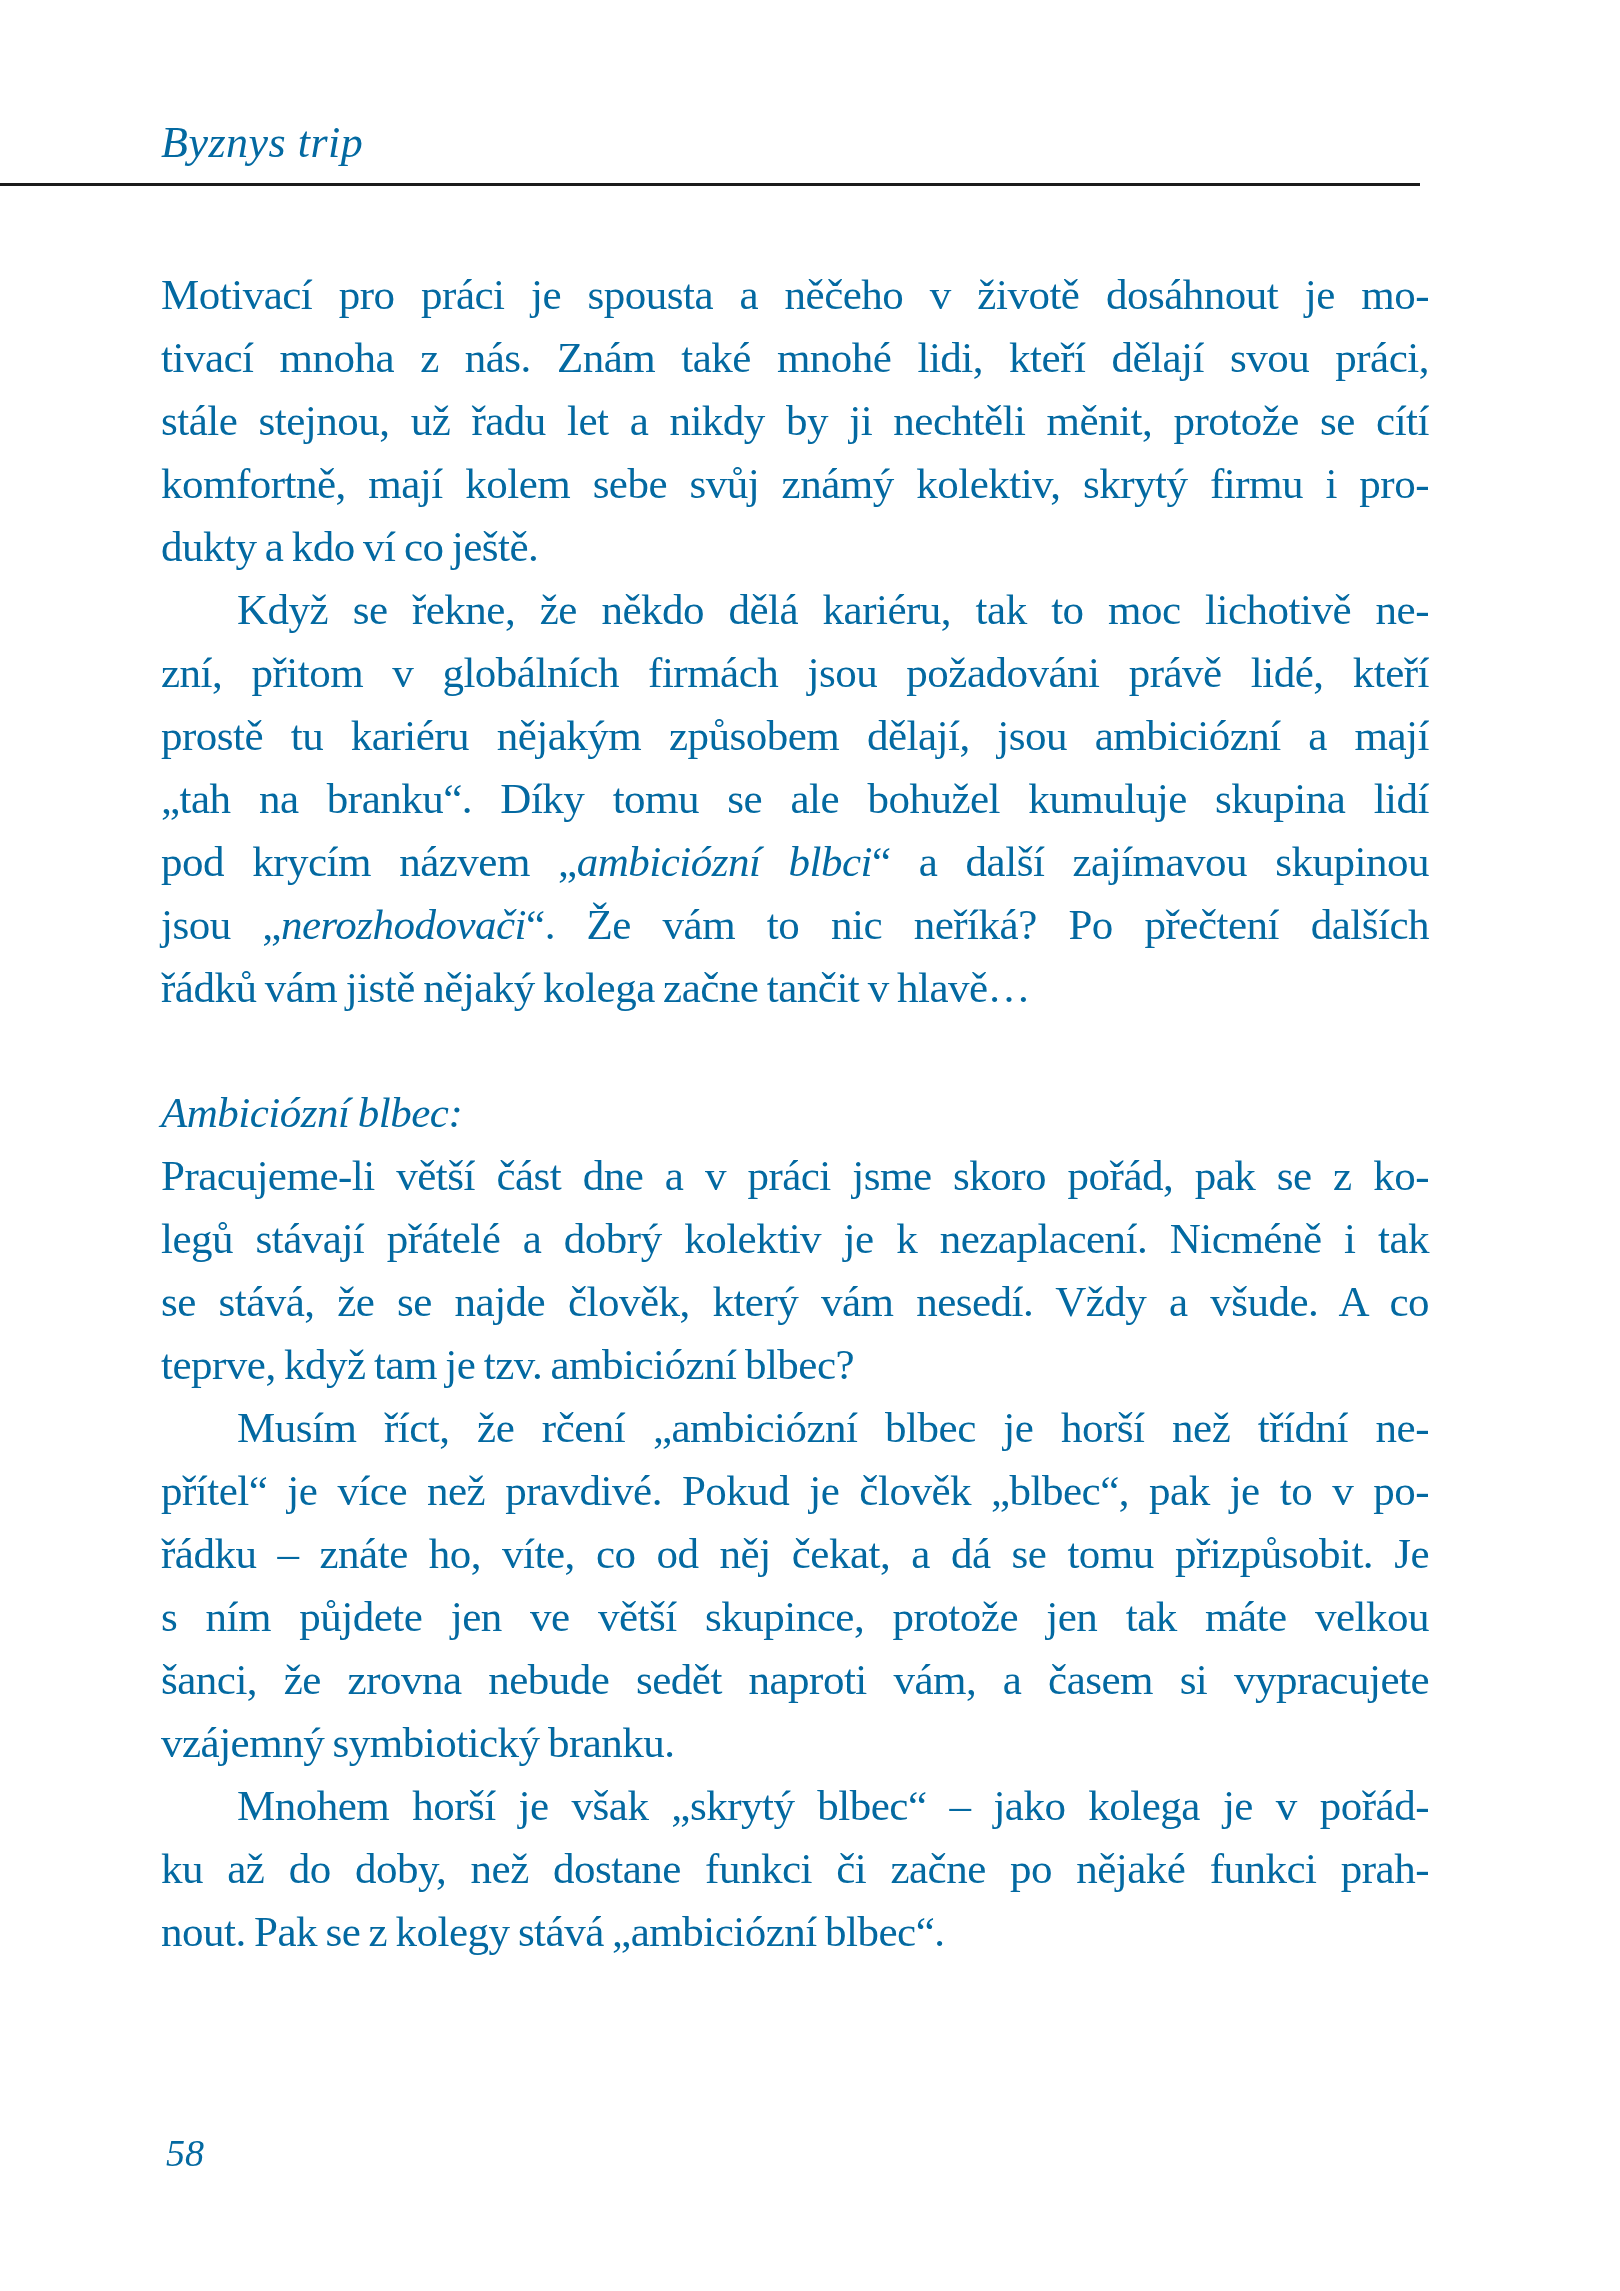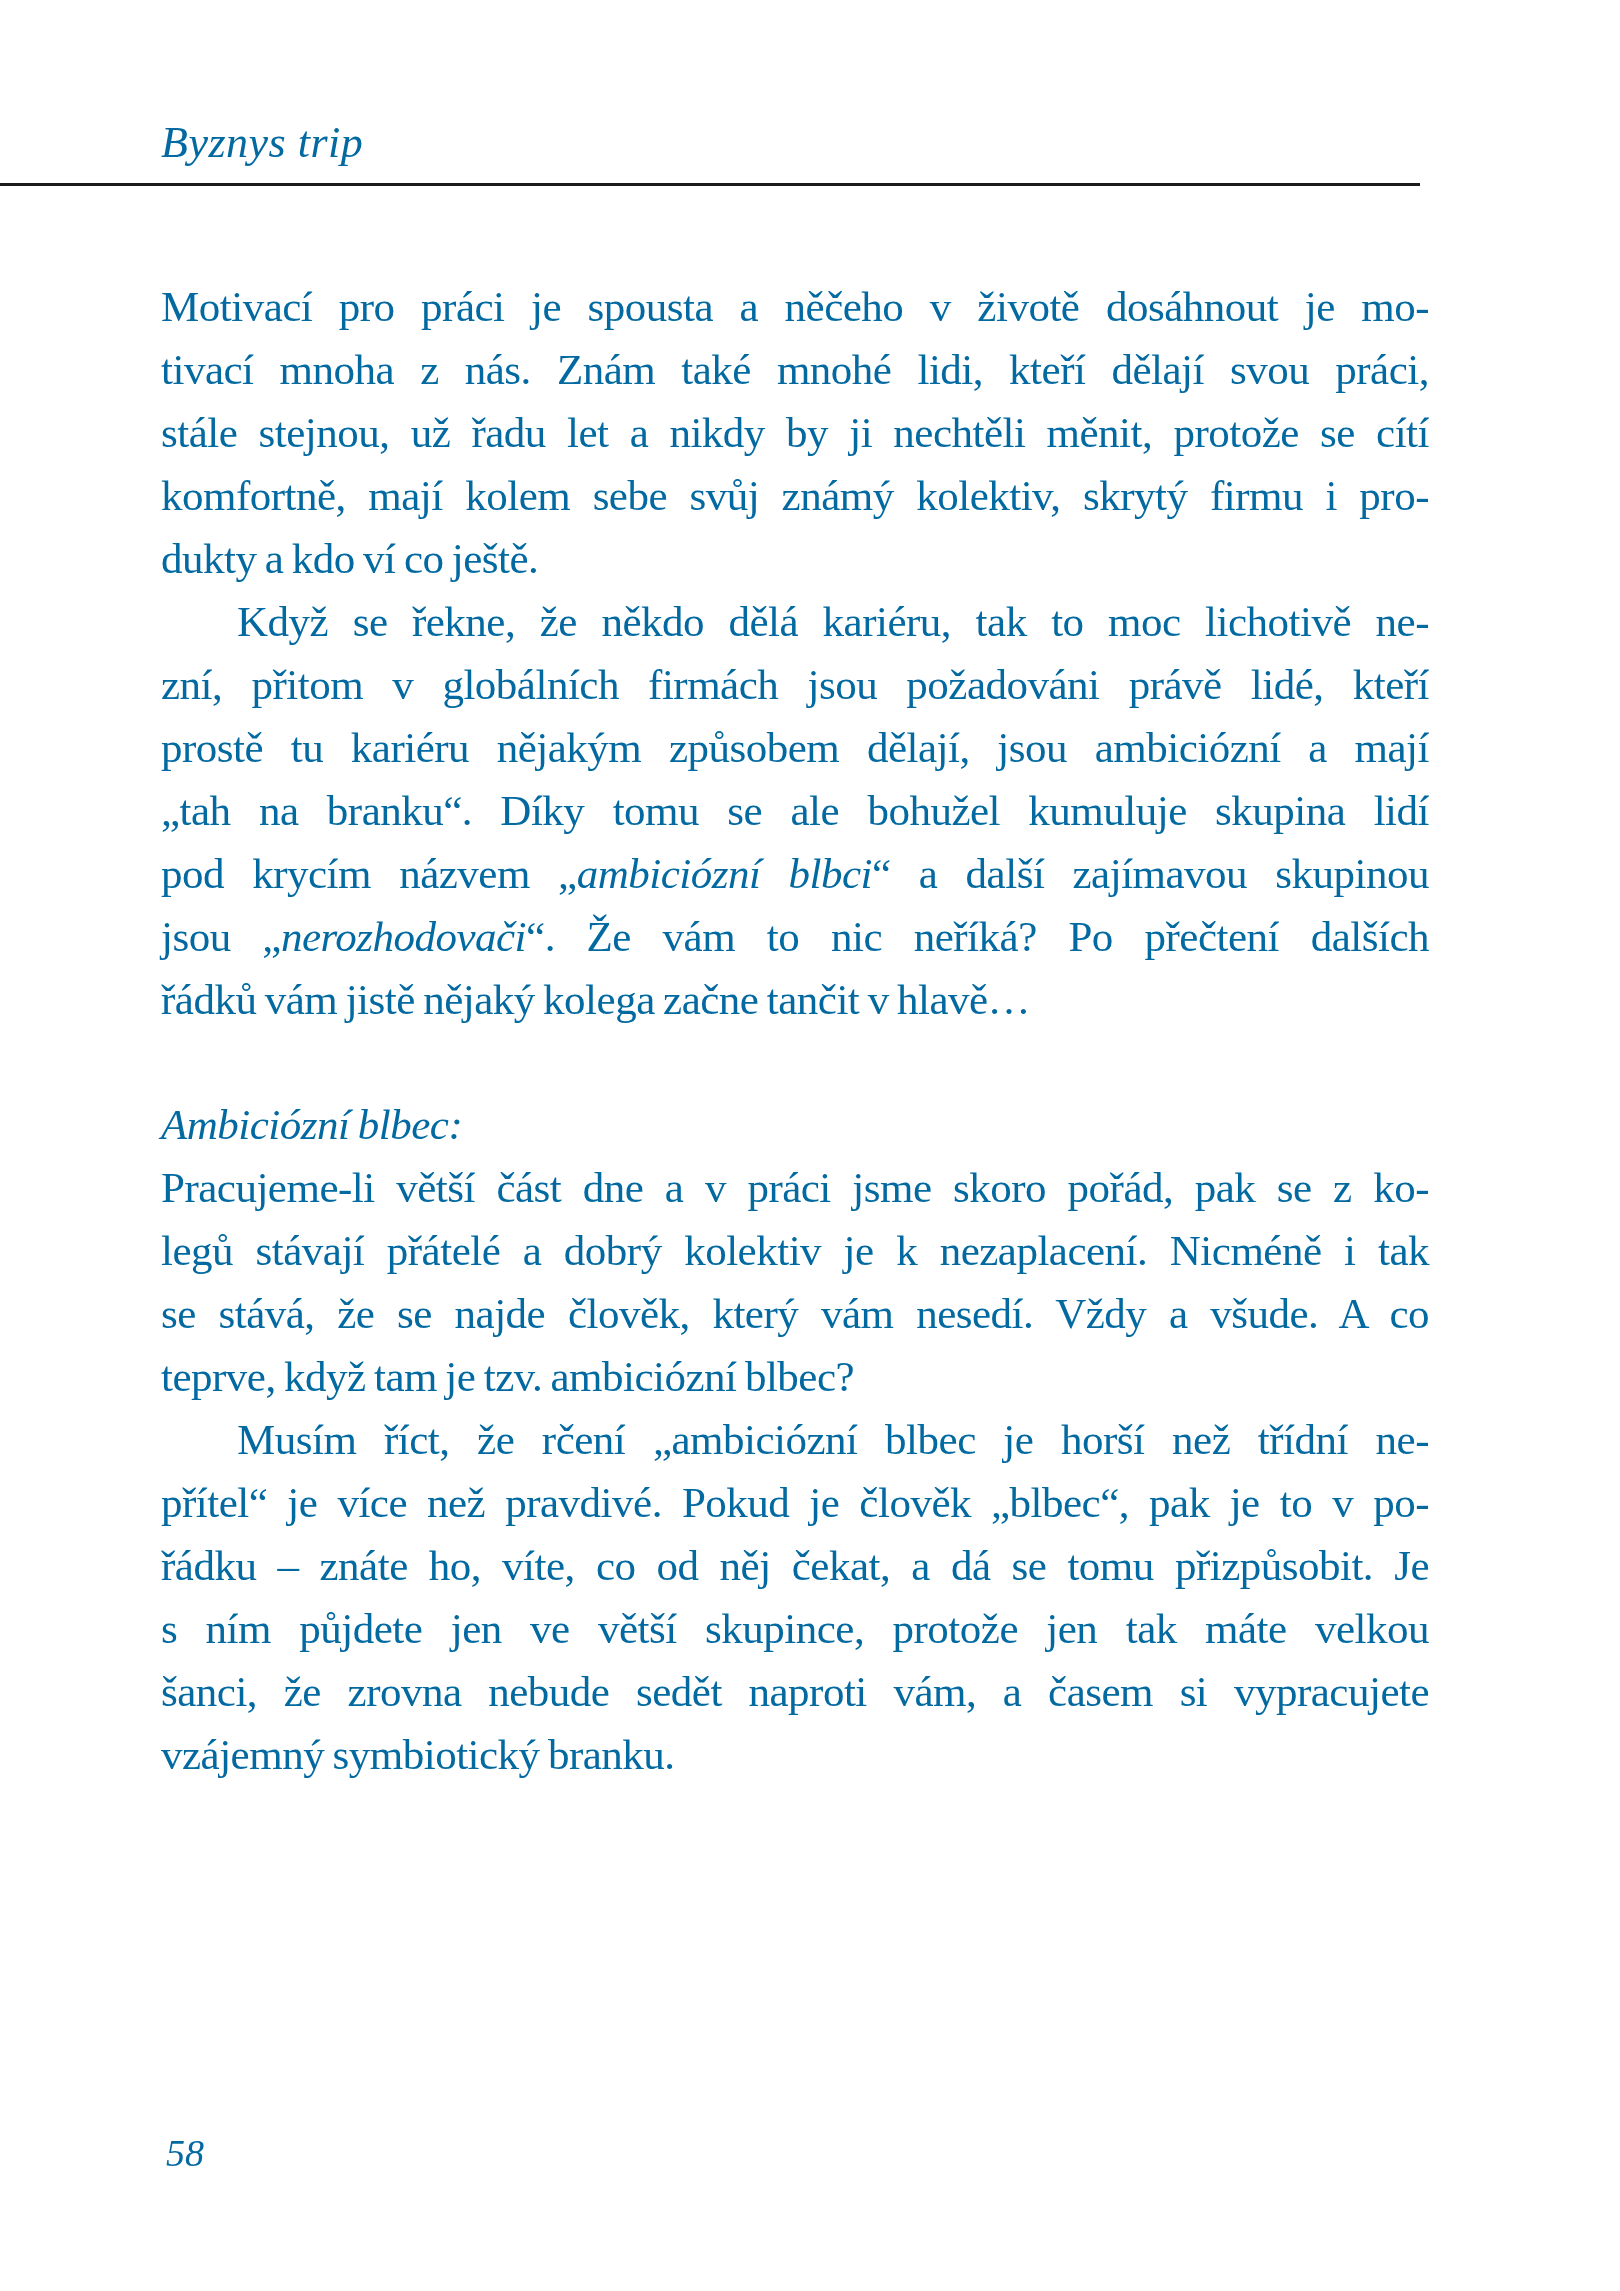--- a/index.html
+++ b/index.html
@@ -25,21 +25,21 @@
     position: absolute;
     left: 0;
     top: 183px;
     width: 1420px;
     height: 2.8px;
     background: #1b1b1b;
   }
   .text-block {
     position: absolute;
     left: 161px;
-    top: 275px;
+    top: 263px;
     width: 1268px;
     font-size: 43px;
     line-height: 63px;
     letter-spacing: -0.5px;
     word-spacing: -1.9px;
   }
   .para { margin: 0; padding: 0; }
   .line {
     display: block;
     text-align: justify;
@@ -101,19 +101,24 @@
 
     <p class="para">
       <span class="line indent">Musím říct, že rčení „ambiciózní blbec je horší než třídní ne-</span>
       <span class="line">přítel“ je více než pravdivé. Pokud je člověk „blbec“, pak je to v po-</span>
       <span class="line">řádku – znáte ho, víte, co od něj čekat, a dá se tomu přizpůsobit. Je</span>
       <span class="line">s ním půjdete jen ve větší skupince, protože jen tak máte velkou</span>
       <span class="line">šanci, že zrovna nebude sedět naproti vám, a časem si vypracujete</span>
       <span class="line last">vzájemný symbiotický branku.</span>
     </p>
 
+    <p class="para">
+      <span class="line indent">Mnohem horší je však „skrytý blbec“ – jako kolega je v pořád-</span>
+      <span class="line">ku až do doby, než dostane funkci či začne po nějaké funkci prah-</span>
+      <span class="line last">nout. Pak se z kolegy stává „ambiciózní blbec“.</span>
+    </p>
 
   </main>
 
   <div class="page-number">58</div>
 
 </div>
 
 
 </body></html>

